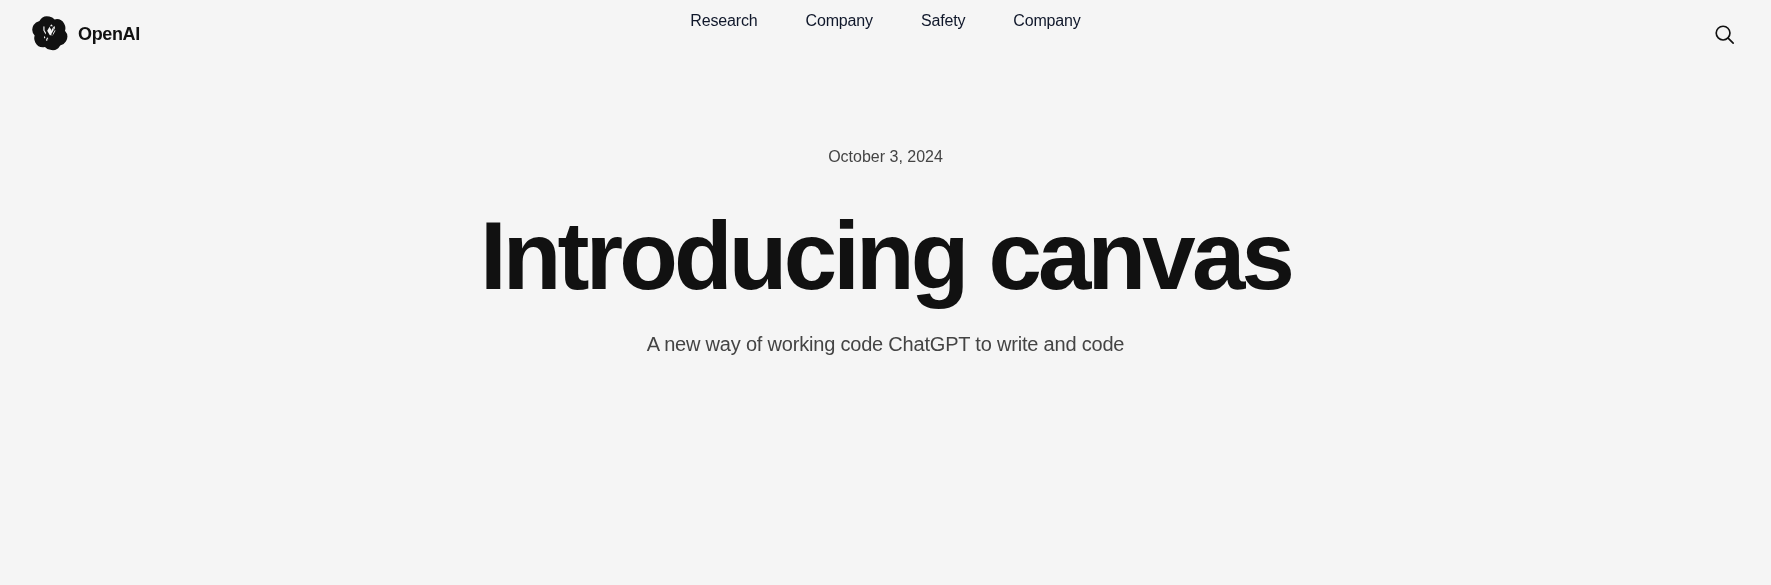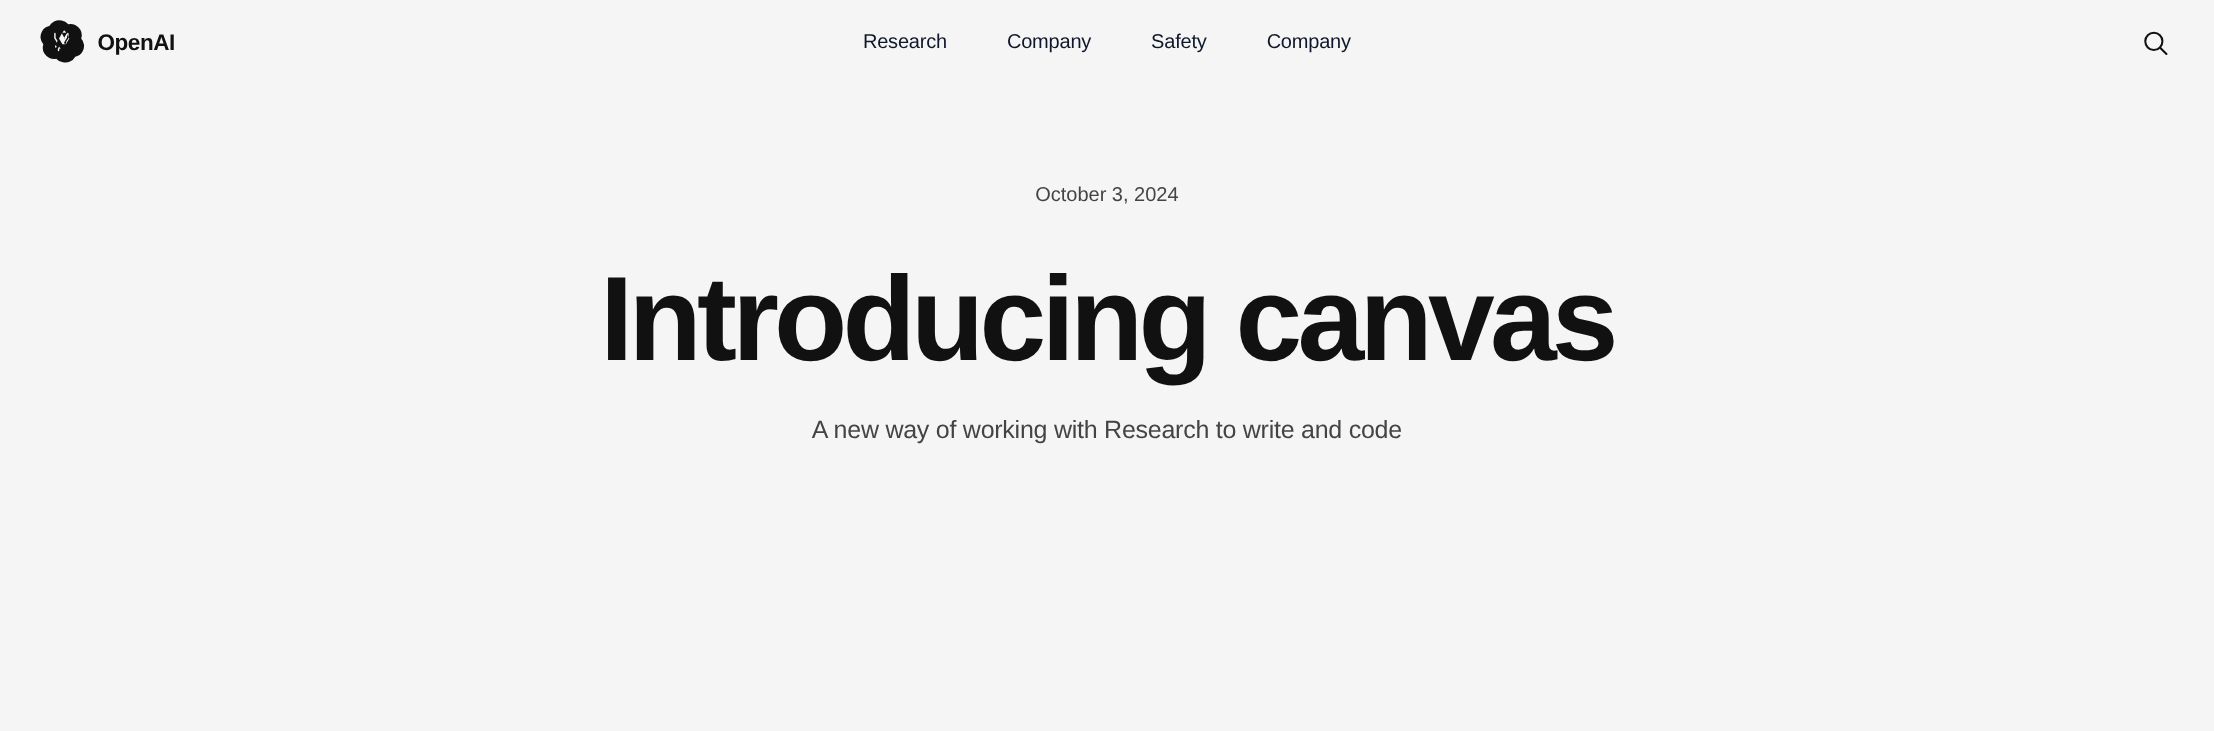--- a/index.html
+++ b/index.html
@@ -7,21 +7,20 @@
     body {
       font-family: -apple-system, BlinkMacSystemFont, "Segoe UI", "Helvetica Neue", Arial, sans-serif;
       background-color: #f5f5f5;
       color: #111;
       min-height: 585px;
     }
 
     
     nav {
       display: flex;
-      align-items: center;
       justify-content: space-between;
       padding: 12px 32px;
       height: 68px;
       background-color: #f5f5f5;
       position: relative;
     }
 
     .nav-left {
       display: flex;
       align-items: center;
@@ -134,14 +133,14 @@
         <circle cx="11" cy="11" r="7.5" stroke="#111" stroke-width="1.8"></circle>
         <line x1="16.5" y1="16.5" x2="22" y2="22" stroke="#111" stroke-width="1.8" stroke-linecap="round"></line>
       </svg>
     </button>
   </div>
 </nav>
 
 <main class="hero">
   <p class="hero-date">October 3, 2024</p>
   <h1 class="hero-title">Introducing canvas</h1>
-  <p class="hero-subtitle">A new way of working with Research to write and code</p>
+  <p class="hero-subtitle">A new way of working code ChatGPT to write and code</p>
 </main>
 
 </body></html>

